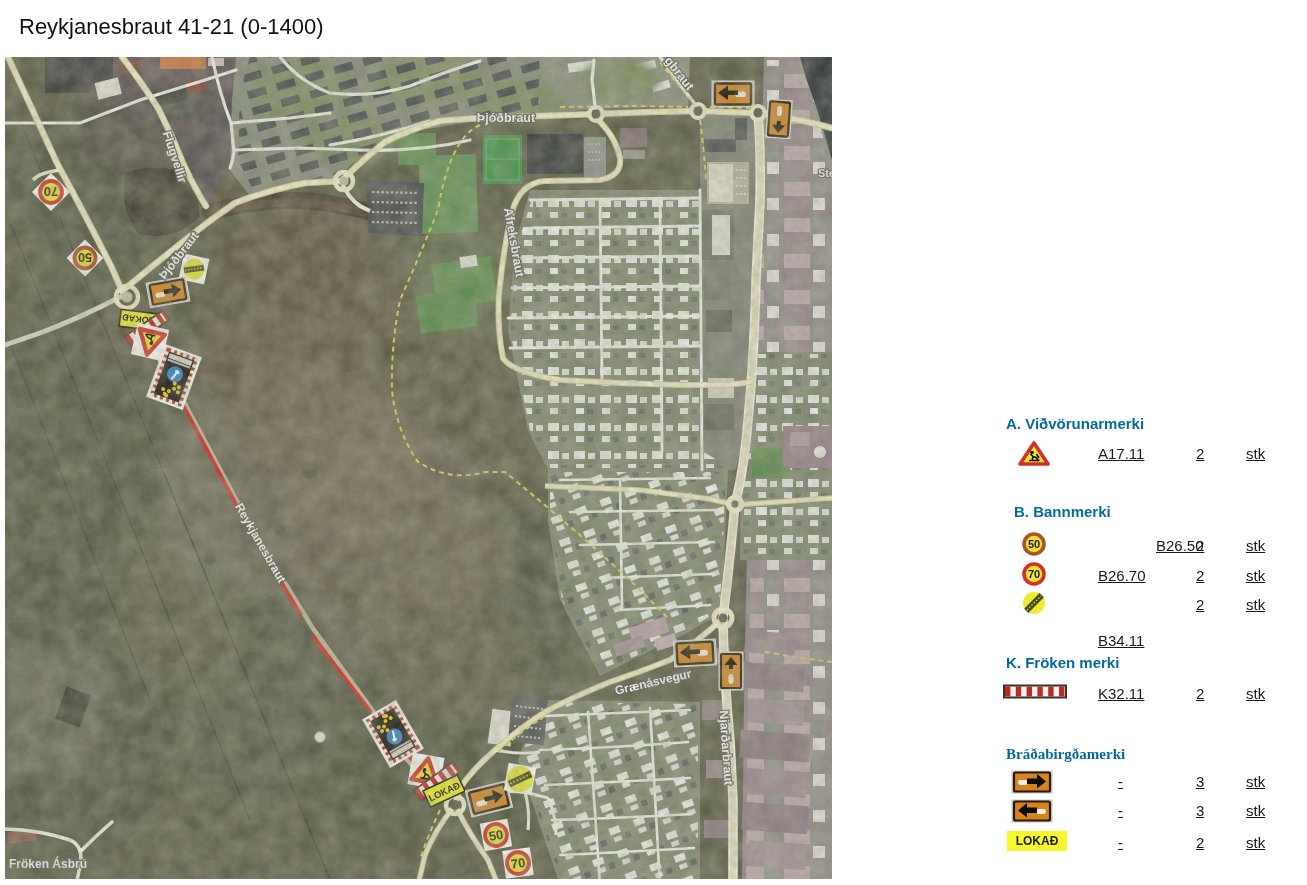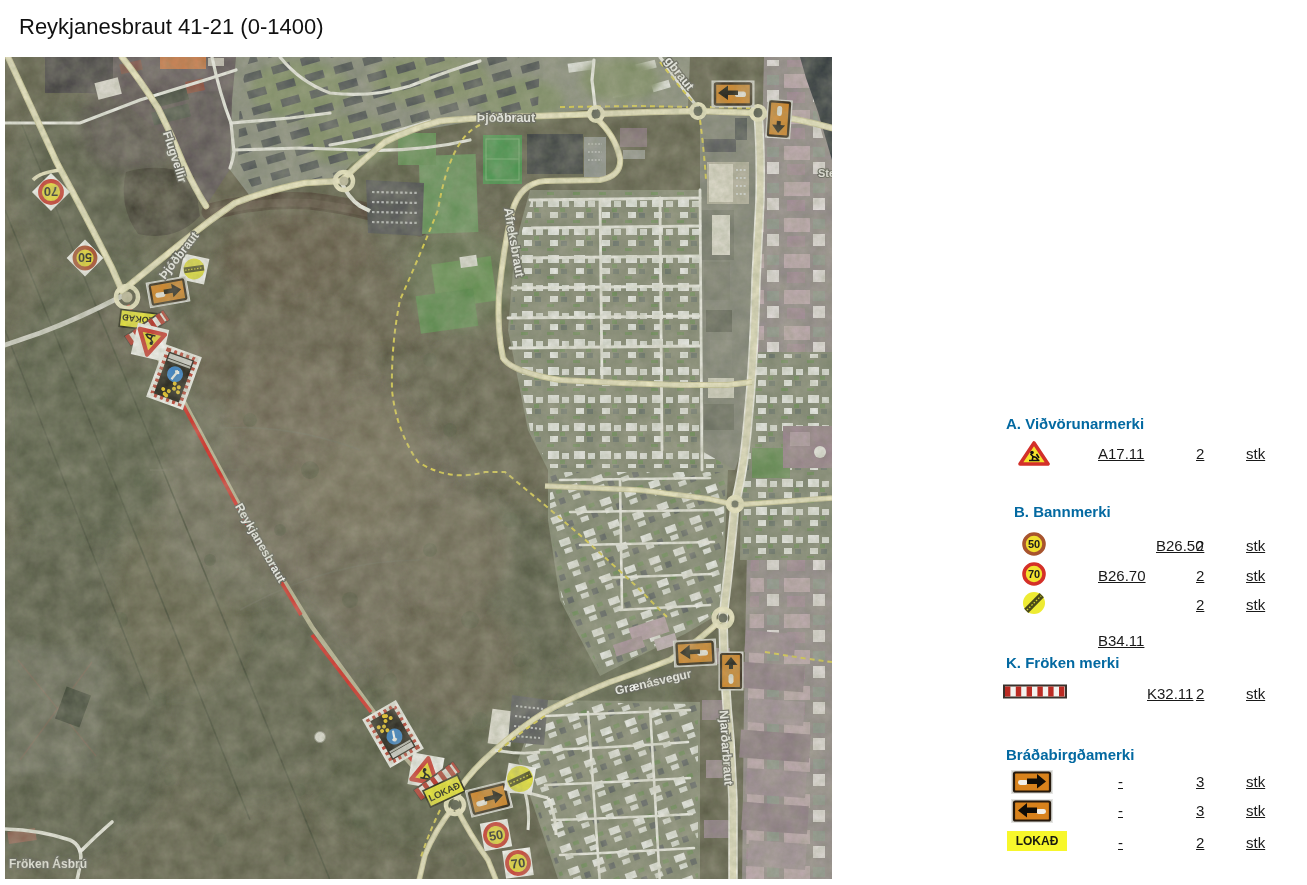--- a/index.html
+++ b/index.html
@@ -764,25 +764,25 @@
 <svg style="position:absolute;left:1003px;top:683px;" width="64" height="17" viewBox="0 0 64 17">
 <rect x="1" y="2.5" width="62" height="12" fill="#f4f2ee" stroke="#38322c" stroke-width="2"></rect>
 <rect x="2" y="3.5" width="5.4" height="10" fill="#bb2b23"></rect>
 <rect x="12.8" y="3.5" width="5.4" height="10" fill="#bb2b23"></rect>
 <rect x="23.6" y="3.5" width="5.4" height="10" fill="#bb2b23"></rect>
 <rect x="34.4" y="3.5" width="5.4" height="10" fill="#bb2b23"></rect>
 <rect x="45.2" y="3.5" width="5.4" height="10" fill="#bb2b23"></rect>
 <rect x="56" y="3.5" width="5.4" height="10" fill="#bb2b23"></rect>
 </svg>
 
-<div class="leg" style="left:1147px;top:685px;">K32.11</div>
+<div class="leg" style="left:1098px;top:685px;">K32.11</div>
 <div class="leg" style="left:1196px;top:685px;">2</div>
 <div class="leg" style="left:1246px;top:685px;">stk</div>
 
-<div class="leghead" style="left:1006px;top:746px;">Bráðabirgðamerki</div>
+<div class="leghead" style="left:1006px;top:746px;font-family:Liberation Serif, serif;">Bráðabirgðamerki</div>
 
 <svg style="position:absolute;left:1011px;top:770px;" width="42" height="24" viewBox="0 0 42 24">
 <rect x="0.5" y="0.5" width="41" height="23" fill="#c9c9c4" stroke="#e4e4e2" stroke-width="1"></rect>
 <rect x="3" y="2.5" width="36" height="19" fill="#d8821c" stroke="#26190c" stroke-width="2.2" rx="1.5"></rect>
 <rect x="7" y="10" width="10" height="5" rx="2.4" fill="#f2f0ea"></rect>
 <path d="M16,8.5 L26,8.5 26,4 35,11.5 26,18.5 26,14 16,14 Z" fill="#0f0c07"></path>
 </svg>
 
 <div class="leg" style="left:1118px;top:773px;">-</div>
 <div class="leg" style="left:1196px;top:773px;">3</div>

